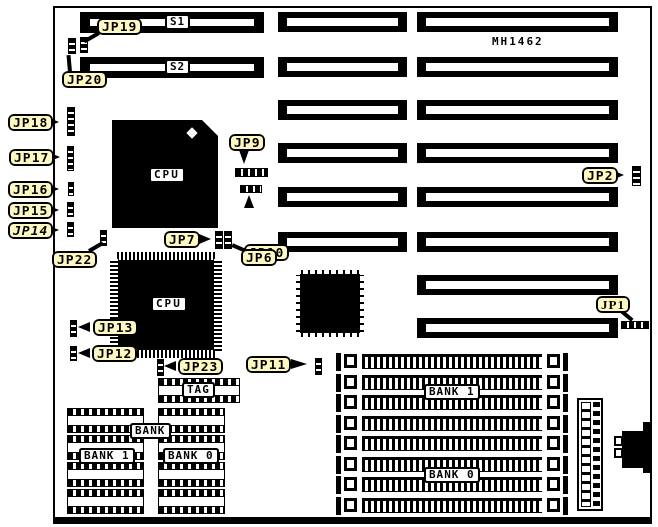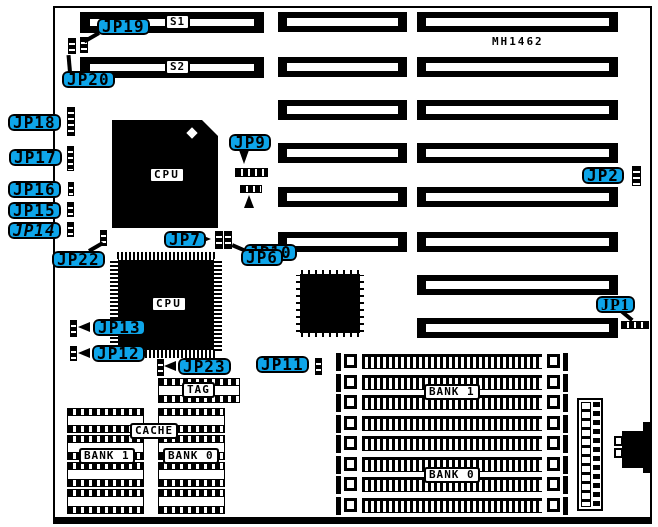--- a/index.html
+++ b/index.html
@@ -13,22 +13,22 @@
   
   .slot{background:#fff;border:solid #000;border-width:6px 9px;height:20px;}
   .sslot{background:#fff;border:solid #000;border-width:7px 10px;height:21px;}
 
   
   .boxlabel{background:#fff;border:2px solid #000;border-radius:3px;
             font-size:11px;font-weight:bold;line-height:12px;padding:0 3px;
             letter-spacing:1px;white-space:nowrap;z-index:6;}
 
   
-  .callout{background:#0ea5e9;border:2px solid #000;border-radius:6px;
-           font-size:16px;font-weight:bold;line-height:13px;padding:0 3px;
+  .callout{background:#fef9c3;border:2px solid #000;border-radius:6px;
+           font-size:13px;font-weight:bold;line-height:13px;padding:0 3px;
            letter-spacing:1px;white-space:nowrap;z-index:7;}
 
   
   .vjump{background:repeating-linear-gradient(180deg,#000 0 4px,#fff 4px 6px);border:1px solid #000;z-index:3;}
   .hjump{background:repeating-linear-gradient(90deg,#000 0 5px,#fff 5px 7px);border:1px solid #000;z-index:3;}
 
   
   .tri-r{width:0;height:0;border-top:5px solid transparent;border-bottom:5px solid transparent;border-left:12px solid #000;z-index:5;}
   .tri-l{width:0;height:0;border-top:5px solid transparent;border-bottom:5px solid transparent;border-right:12px solid #000;z-index:5;}
   .tri-d{width:0;height:0;border-left:5px solid transparent;border-right:5px solid transparent;border-top:14px solid #000;z-index:5;}
@@ -151,21 +151,21 @@
   <div class="callout" style="left:52px;top:251px;">JP22</div>
   <div class="callout" style="left:229px;top:134px;">JP9</div>
   <div class="callout" style="left:244px;top:209px;margin-top:35px;">JP10</div>
   <div class="callout" style="left:164px;top:231px;">JP7</div>
   <div class="callout" style="left:241px;top:249px;">JP6</div>
   <div class="callout" style="left:582px;top:167px;">JP2</div>
   <div class="callout" style="left:596px;top:296px;font-family:Liberation Serif, serif;">JP1</div>
   <div class="callout" style="left:93px;top:319px;">JP13</div>
   <div class="callout" style="left:92px;top:345px;">JP12</div>
   <div class="callout" style="left:178px;top:358px;">JP23</div>
-  <div class="callout" style="left:256px;top:356px;">JP11</div>
+  <div class="callout" style="left:246px;top:356px;">JP11</div>
 
   <div class="tri-r" style="left:47px;top:117px;"></div>
   <div class="tri-r" style="left:48px;top:152px;"></div>
   <div class="tri-r" style="left:47px;top:184px;"></div>
   <div class="tri-r" style="left:47px;top:205px;"></div>
   <div class="tri-r" style="left:47px;top:225px;"></div>
   <div class="tri-r" style="left:199px;top:234px;"></div>
   <div class="tri-r" style="left:612px;top:170px;"></div>
   <div class="tri-r" style="left:291px;top:359px;border-left-width:16px;"></div>
   <div class="tri-l" style="left:78px;top:322px;"></div>
@@ -221,21 +221,21 @@
       <div class="pr" style="top:0;"></div>
       <div class="mid"></div>
       <div class="pr b"></div>
     </div>
   <div class="dip" style="left:158px;top:489px;width:67px;height:25px;">
       <div class="pr" style="top:0;"></div>
       <div class="mid"></div>
       <div class="pr b"></div>
     </div>
 
-  <div class="boxlabel" style="left:130px;top:423px;">CACHE</div>
+  <div class="boxlabel" style="left:130px;top:423px;">BANK</div>
   <div class="boxlabel" style="left:79px;top:448px;">BANK 1</div>
   <div class="boxlabel" style="left:163px;top:448px;">BANK 0</div>
 
   <div class="simm" style="top:353px;">
       <div class="post" style="left:0;"></div>
       <div class="latch" style="left:8px;"></div>
       <div class="contacts"></div>
       <div class="latch" style="right:8px;"></div>
       <div class="post" style="right:0;"></div>
     </div>

